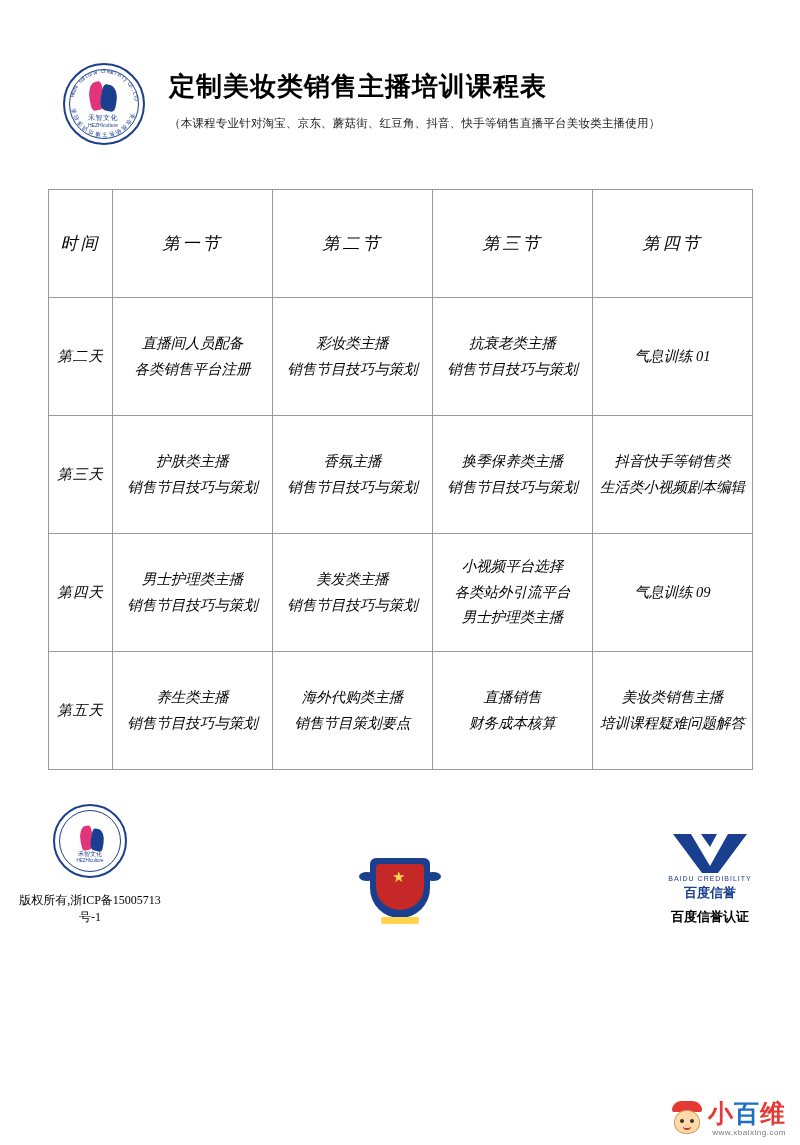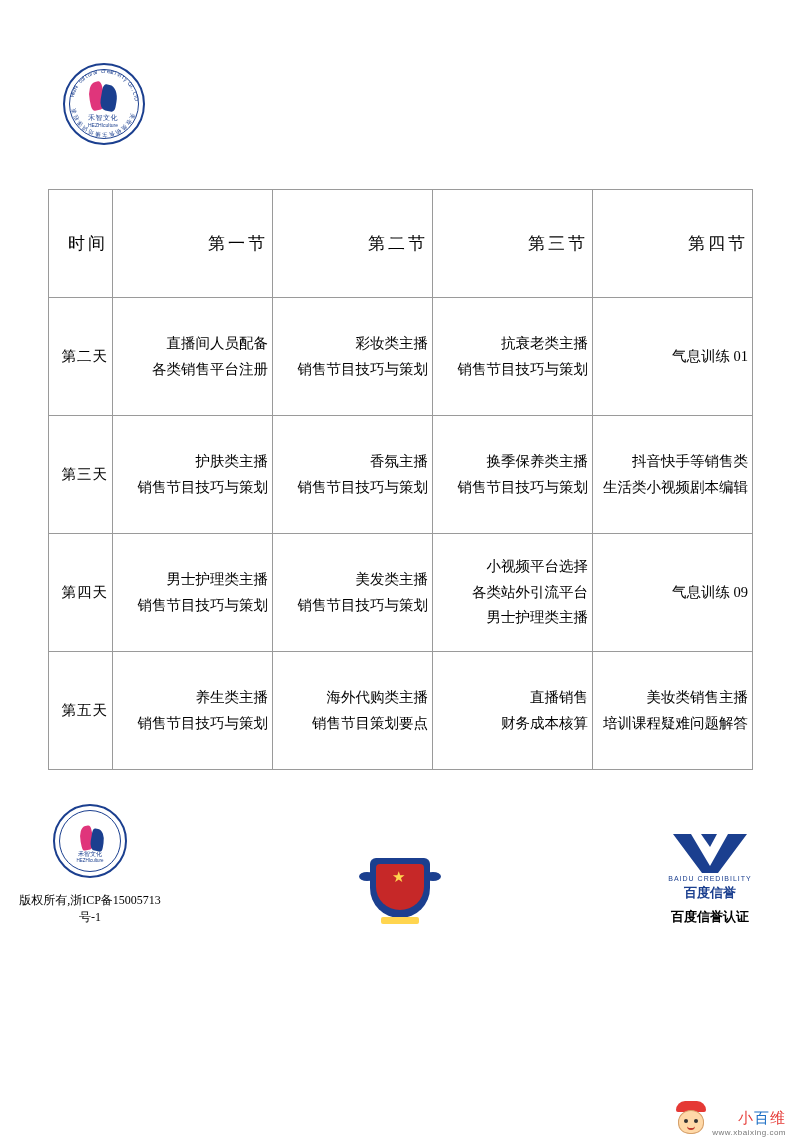--- a/index.html
+++ b/index.html
@@ -125,27 +125,28 @@
   .table-wrap {
     margin: 38px 48px 0 48px;
   }
   table.schedule {
     width: 704px;
     border-collapse: collapse;
     table-layout: fixed;
   }
   table.schedule td, table.schedule th {
     border: 1px solid #9a9a9a;
-    text-align: right;
+    text-align: center;
     vertical-align: middle;
     font-weight: normal;
     font-size: 14.5px;
     line-height: 1.75;
     padding: 6px 4px;
     color: #000;
+    font-style: italic;
   }
   table.schedule thead td {
     height: 108px;
     font-size: 17px;
     letter-spacing: 3px;
   }
   table.schedule tbody td {
     height: 118px;
   }
   td.col-time { width: 64px; letter-spacing: 1px; font-size: 14.5px; }
@@ -315,22 +316,22 @@
   .wm-face .eye-l { left: 10px; }
   .wm-face .eye-r { left: 20px; }
   .wm-face .mouth {
     position: absolute; left: 13px; top: 25px;
     width: 8px; height: 4px;
     border-bottom: 2px solid #c0392b;
     border-radius: 0 0 8px 8px;
   }
   .wm-text { line-height: 1; }
   .wm-title {
-    font-size: 15px;
-    font-weight: normal;
+    font-size: 25px;
+    font-weight: bold;
     color: #e53935;
     letter-spacing: 1px;
     text-align: right;
   }
   .wm-title .blue { color: #1e6fc4; }
   .wm-url {
     font-size: 8px;
     color: #777;
     letter-spacing: 0.5px;
     font-family: "Liberation Sans", sans-serif;
@@ -396,20 +397,24 @@
           <span class="arc-char" style="transform: rotate(-19.6364deg) translate(0px, 34px) rotate(180deg);">售</span>
           <span class="arc-char" style="transform: rotate(-6.54545deg) translate(0px, 34px) rotate(180deg);">主</span>
           <span class="arc-char" style="transform: rotate(6.54545deg) translate(0px, 34px) rotate(180deg);">播</span>
           <span class="arc-char" style="transform: rotate(19.6364deg) translate(0px, 34px) rotate(180deg);">培</span>
           <span class="arc-char" style="transform: rotate(32.7273deg) translate(0px, 34px) rotate(180deg);">训</span>
           <span class="arc-char" style="transform: rotate(45.8182deg) translate(0px, 34px) rotate(180deg);">课</span>
           <span class="arc-char" style="transform: rotate(58.9091deg) translate(0px, 34px) rotate(180deg);">程</span>
           <span class="arc-char" style="transform: rotate(72deg) translate(0px, 34px) rotate(180deg);">表</span>
         </div>
     </div>
+    <div class="title-block">
+      <div class="doc-title">定制美妆类销售主播培训课程表</div>
+      <div class="doc-subtitle">（本课程专业针对淘宝、京东、蘑菇街、红豆角、抖音、快手等销售直播平台美妆类主播使用）</div>
+    </div>
   </div>
 
   <div class="table-wrap">
     <table class="schedule">
       <thead>
         <tr id="header-row">
             <td class="col-time">时间</td>
             <td class="col-cell">第一节</td>
             <td class="col-cell">第二节</td>
             <td class="col-cell">第三节</td>

